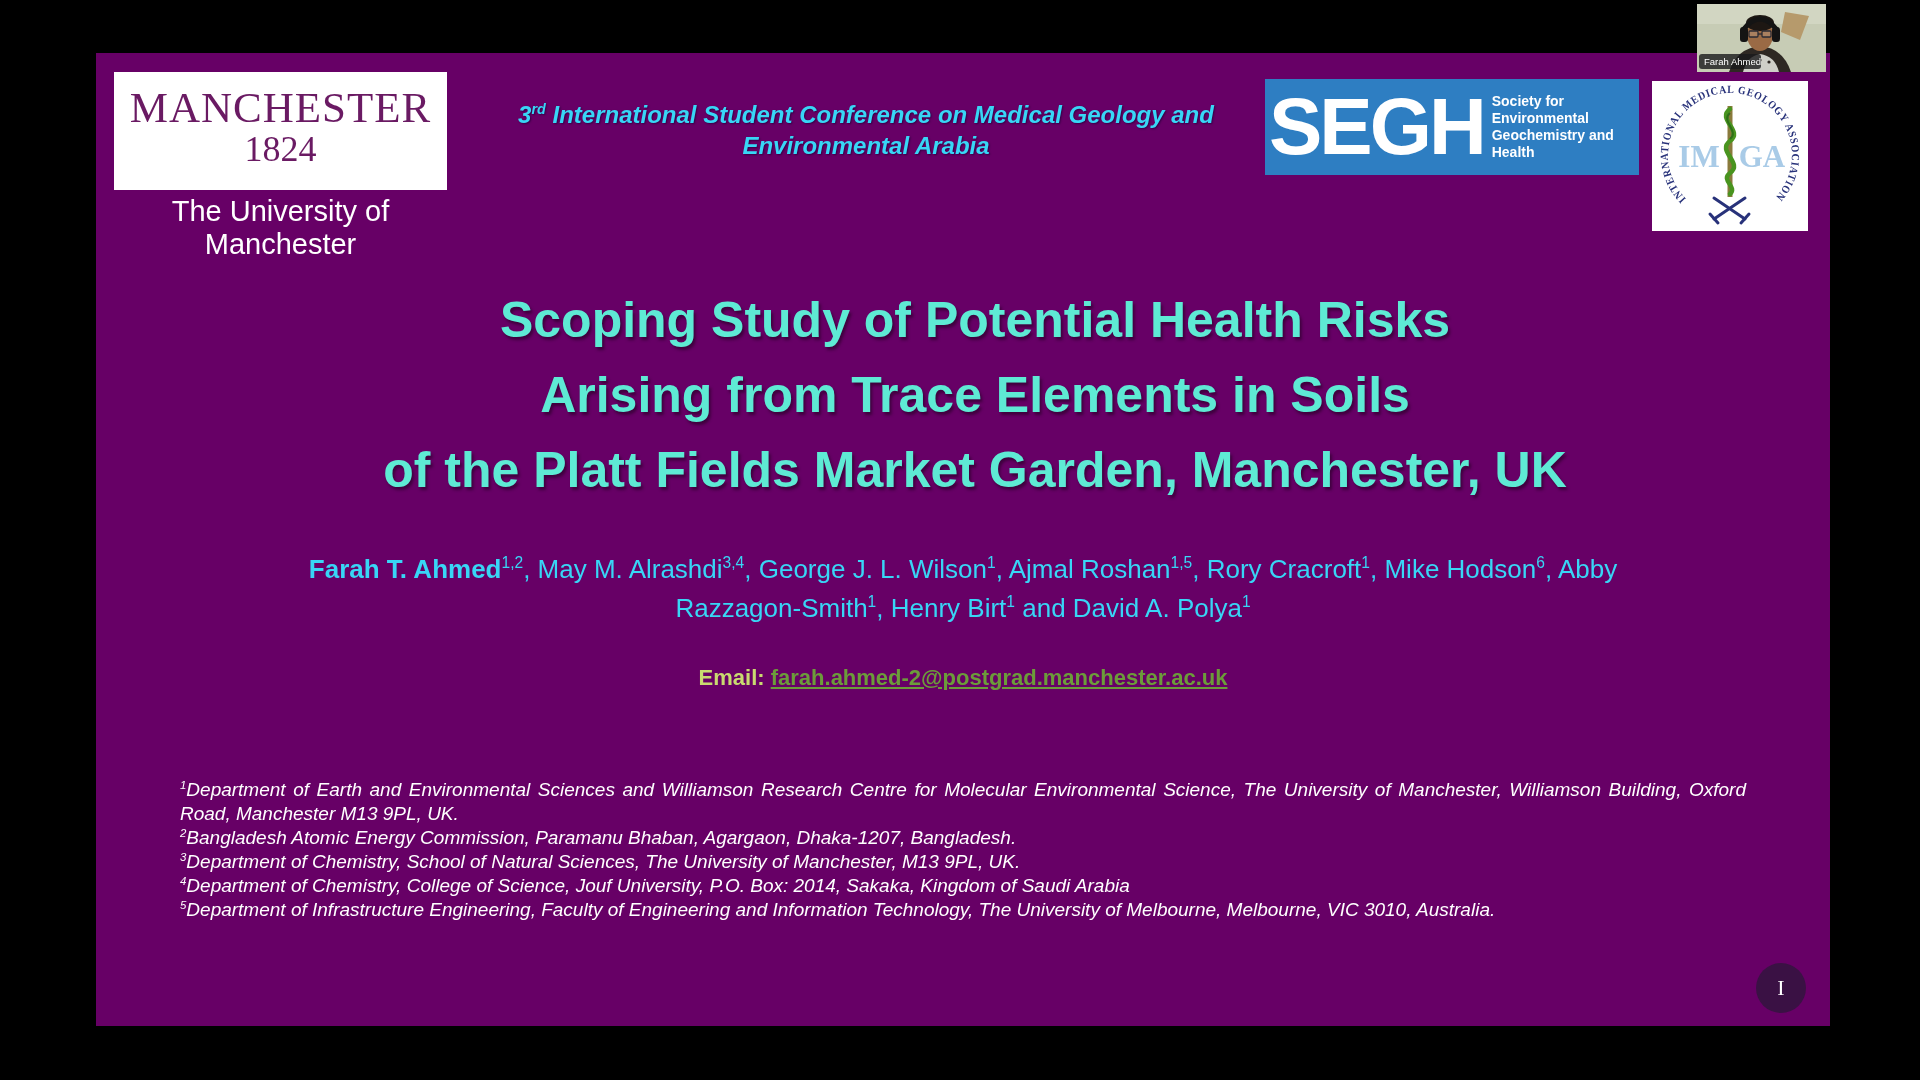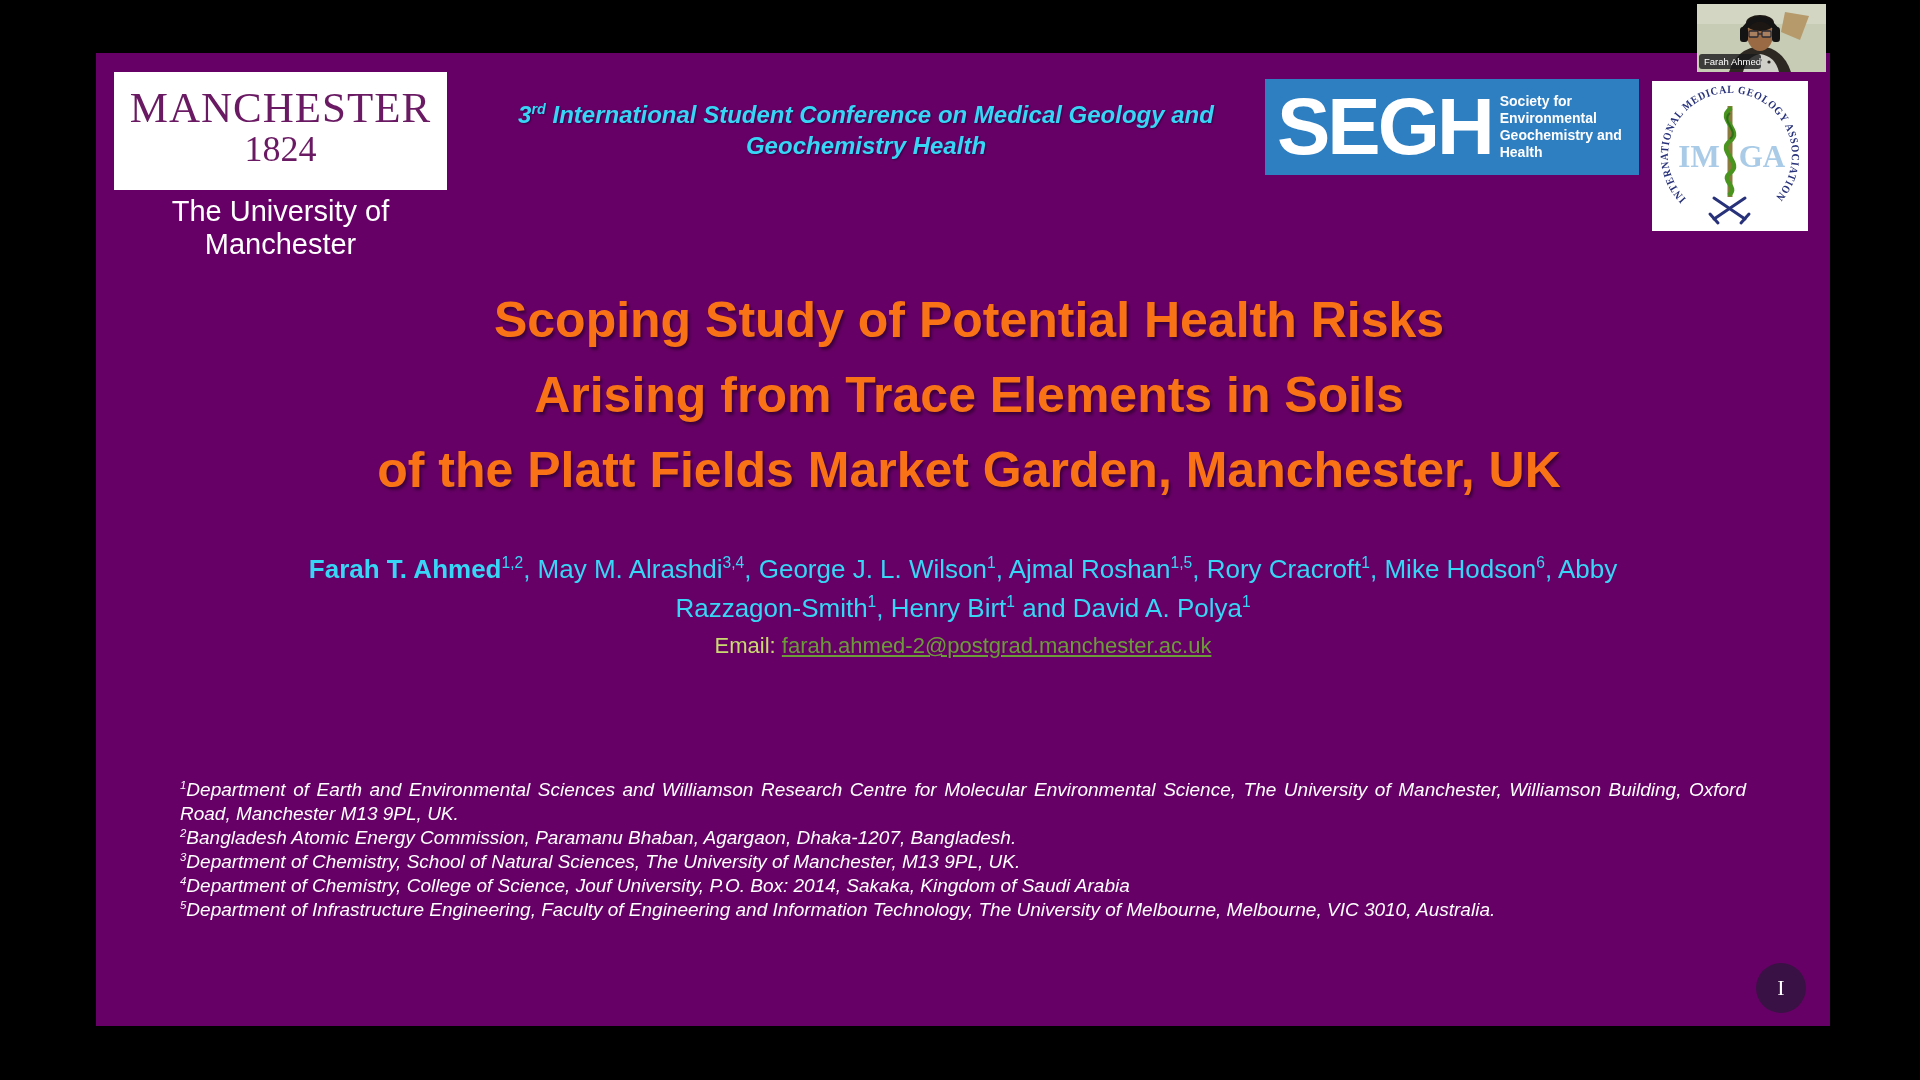--- a/index.html
+++ b/index.html
@@ -30,38 +30,38 @@
   .man-caption { position:absolute; left:8px; top:142px; width:353px;
     color:#fff; font-size:29px; text-align:center; font-weight:400; }
 
   .conf-title { position:absolute; left:320px; top:46px; width:900px;
     text-align:center; color:#38d6f6; font-weight:700; font-style:italic;
     font-size:24px; line-height:31px; text-shadow:1px 1px 2px rgba(0,0,40,.5); }
 
   .segh { position:absolute; left:1169px; top:26px; width:374px; height:96px;
     background:#2e7ec2; display:flex; align-items:center; overflow:hidden; }
   .segh-acronym { color:#fff; font-weight:700; font-size:80px; line-height:80px;
-    letter-spacing:-3px; padding-left:12px; }
+    letter-spacing:-3px; padding-left:4px; }
   .segh-tagline { color:#fff; font-weight:700; font-size:14px; line-height:17px;
     padding-left:8px; padding-right:4px; }
 
   .imga { position:absolute; left:1556px; top:28px; width:156px; height:150px;
     background:#fff; }
 
   
-  .main-title { position:absolute; left:6px; top:230px; width:100%;
-    text-align:center; color:#f97316; font-weight:700; font-size:50px;
+  .main-title { position:absolute; left:12px; top:230px; width:100%;
+    text-align:center; color:#5eead4; font-weight:700; font-size:50px;
     line-height:75px; text-shadow:2px 3px 3px rgba(35,0,35,.6); }
 
   .authors { position:absolute; left:97px; top:497px; width:1540px;
     text-align:center; color:#38d6f6; font-size:26px; line-height:39px;
     font-weight:400; }
 
-  .email-line { position:absolute; left:0; top:580px; width:100%;
-    text-align:center; font-size:22px; font-weight:400; }
+  .email-line { position:absolute; left:0; top:612px; width:100%;
+    text-align:center; font-size:22px; font-weight:700; }
   .email-label { color:#c9da70; }
   .email-link { color:#6c9c3a; text-decoration:underline; cursor:pointer; }
 
   
   .affiliations { position:absolute; left:84px; top:725px; width:1566px;
     color:#fff; font-style:italic; font-size:19px; line-height:24px; }
   .affiliation { text-align:justify; }
 
   
   .slide-badge { position:absolute; left:1660px; top:910px; width:50px; height:50px;
@@ -77,21 +77,21 @@
 <body>
 
 <div class="slide">
 
   <div class="man-logo">
     <div class="man-word">MANCHESTER</div>
     <div class="man-year">1824</div>
   </div>
   <div class="man-caption">The University of Manchester</div>
 
-  <div class="conf-title"><span>3</span><sup>rd</sup><span> International Student Conference on Medical Geology and</span><br><span>Geochemistry Health</span></div>
+  <div class="conf-title"><span>3</span><sup>rd</sup><span> International Student Conference on Medical Geology and</span><br><span>Environmental Arabia</span></div>
 
   <div class="segh">
     <div class="segh-acronym">SEGH</div>
     <div class="segh-tagline">
       <div>Society for</div>
       <div>Environmental</div>
       <div>Geochemistry and</div>
       <div>Health</div>
     </div>
   </div>

